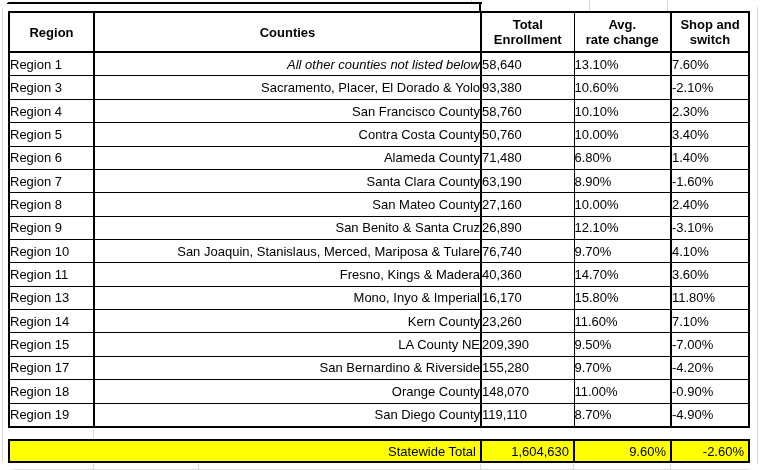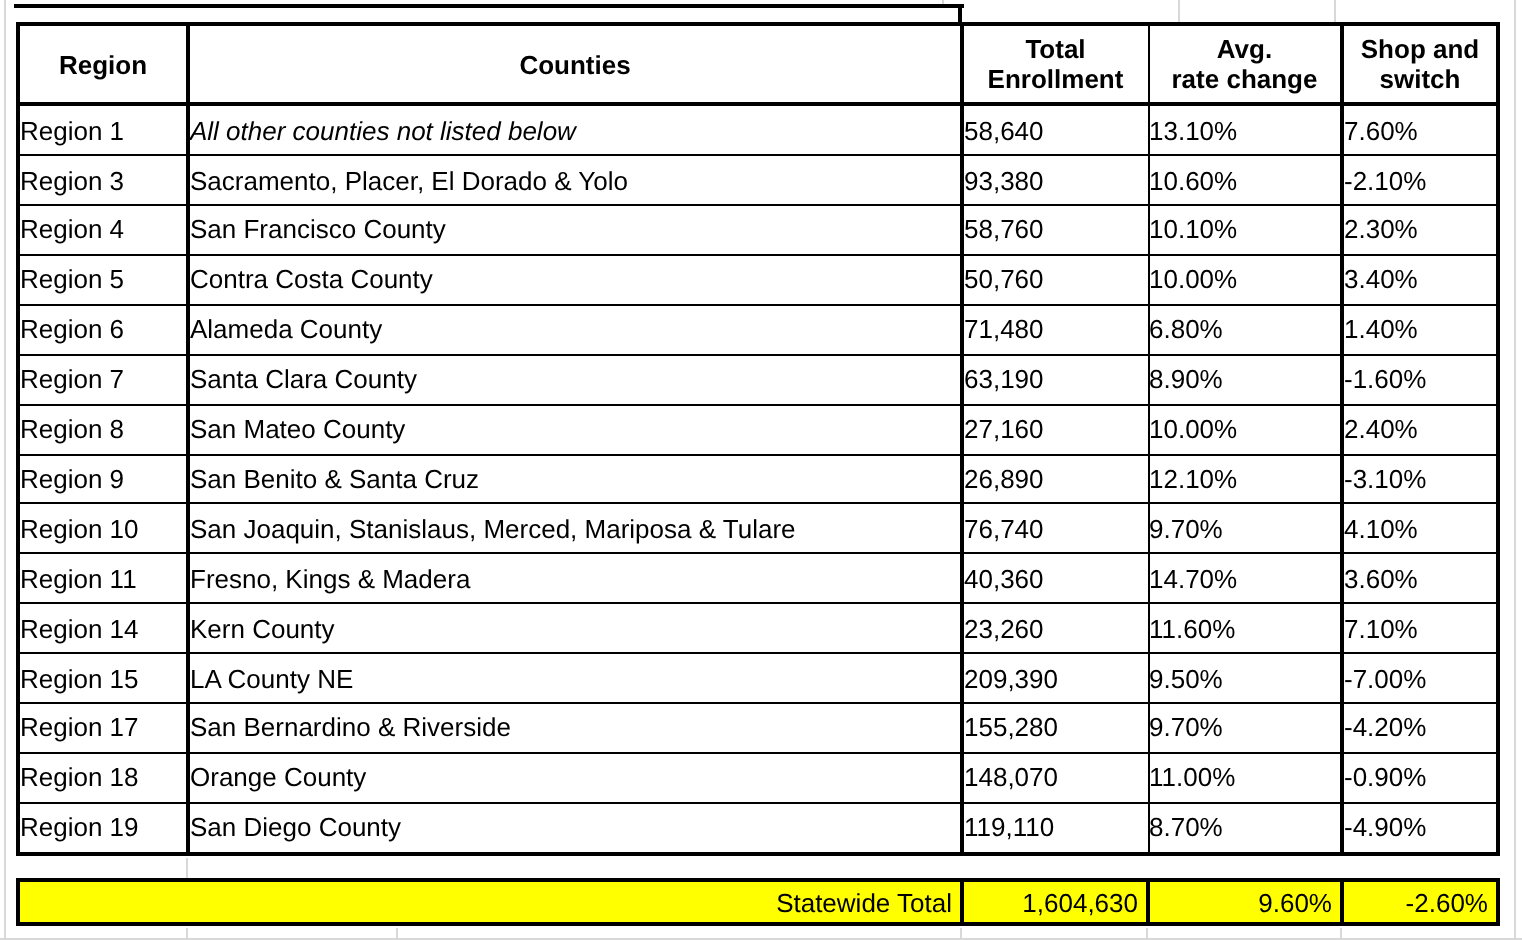--- a/index.html
+++ b/index.html
@@ -1,18 +1,18 @@
 <!DOCTYPE html>
 <html style="--highlight: #FFFF00; --gridline: #D8D8D8;"><head>
 <meta charset="utf-8">
 <style>
   html,body { margin:0; padding:0; background:#fff; }
   .sheet {
     position:relative; width:761px; height:470px; overflow:hidden;
-    background:#ffffff; font-family:"Liberation Sans", sans-serif; color:#000;
+    background:#ffffff; font-family:"Liberation Sans", sans-serif; color:#000;border-radius:17px;
   }
   
   .gl { position:absolute; background:var(--gridline,#d8d8d8); }
   .gl.v { width:1px; }
   .gl.h { height:1px; }
   
   .remnant-h { position:absolute; left:7px; top:2px; width:475px; height:2px; background:#000; }
   .remnant-v { position:absolute; left:479px; top:2px; width:2px; height:10px; background:#000; }
 
   table { border-collapse:collapse; table-layout:fixed; }
@@ -25,21 +25,21 @@
   }
   .main th {
     font-weight:bold; text-align:center; vertical-align:middle;
     height:38px; line-height:15px; border-bottom:2px solid #000;
     white-space:pre-line;
   }
   .main tbody td { border-top:1px solid #000; height:18px; vertical-align:middle; }
   .b2 { border-right:2px solid #000 !important; }
   .b1 { border-right:1px solid #000 !important; }
   .c-region { font-weight:normal; padding-left:3px; text-align:left; }
-  .c-county { padding-left:5px; text-align:left; }
+  .c-county { padding-left:5px; text-align:right; }
   .c-num    { padding-right:4px; }
   .italic   { font-style:italic; }
 
   .total {
     position:absolute; left:8px; top:439px; width:740px; height:24px;
     border:2px solid #000; background:var(--highlight,#FFFF00);
   }
   .total td {
     font-size:13px; font-weight:normal; vertical-align:middle; padding:0;
     border-left:2px solid #000; text-align:right; padding-right:4px;
@@ -153,20 +153,27 @@
           <td class="c-num">4.10%</td>
         </tr>
         <tr>
           <td class="c-region b2">Region 11</td>
           <td class="c-county b2">Fresno, Kings &amp; Madera</td>
           <td class="c-num b1">40,360</td>
           <td class="c-num b2">14.70%</td>
           <td class="c-num">3.60%</td>
         </tr>
         <tr>
+          <td class="c-region b2">Region 13</td>
+          <td class="c-county b2">Mono, Inyo &amp; Imperial</td>
+          <td class="c-num b1">16,170</td>
+          <td class="c-num b2">15.80%</td>
+          <td class="c-num">11.80%</td>
+        </tr>
+        <tr>
           <td class="c-region b2">Region 14</td>
           <td class="c-county b2">Kern County</td>
           <td class="c-num b1">23,260</td>
           <td class="c-num b2">11.60%</td>
           <td class="c-num">7.10%</td>
         </tr>
         <tr>
           <td class="c-region b2">Region 15</td>
           <td class="c-county b2">LA County NE</td>
           <td class="c-num b1">209,390</td>

